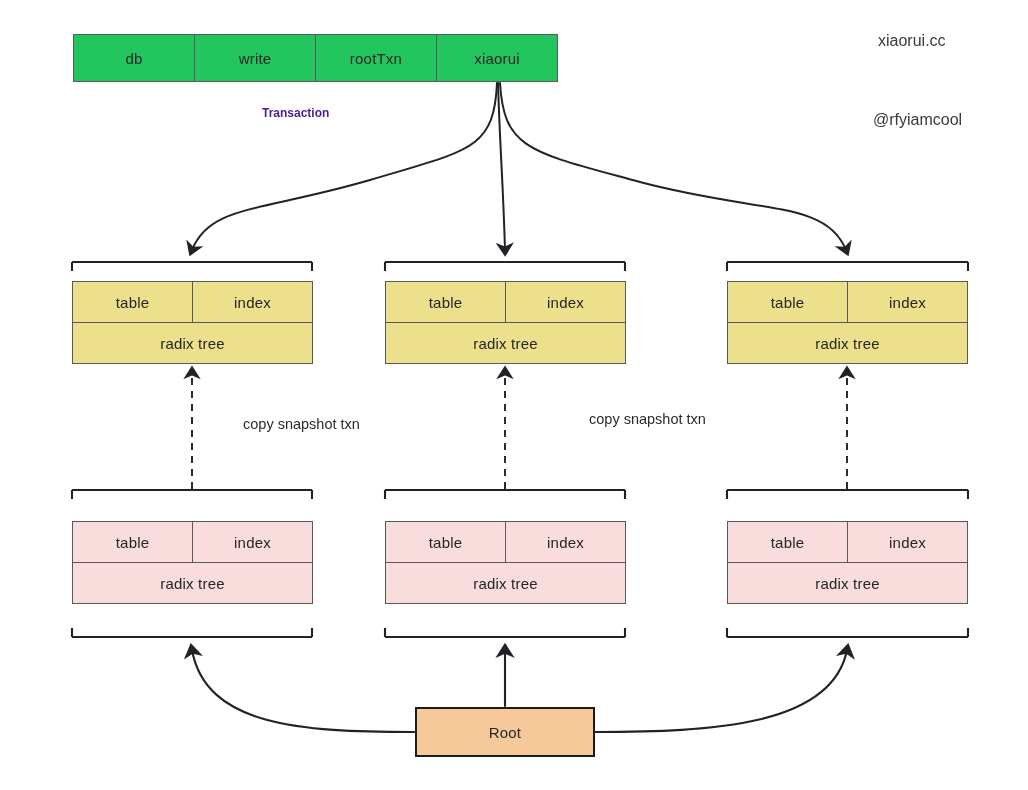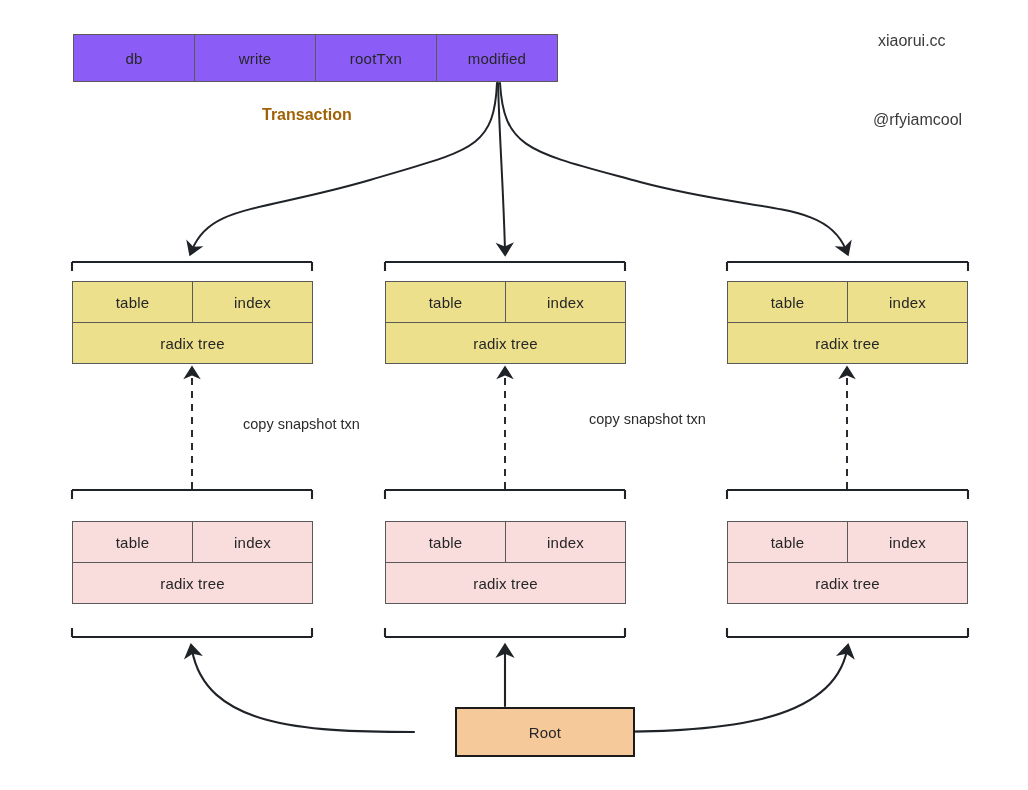--- a/index.html
+++ b/index.html
@@ -6,27 +6,27 @@
   body{
     font-family:"Liberation Sans","DejaVu Sans",sans-serif;
     width:1028px;height:790px;position:relative;overflow:hidden;
     color:#262626;
   }
   #stage{position:absolute;left:0;top:0;width:1028px;height:790px;}
   svg.layer{position:absolute;left:0;top:0;width:1028px;height:790px;pointer-events:none;}
 
   .box{position:absolute;box-sizing:border-box;display:flex;align-items:center;justify-content:center;
        font-size:15px;letter-spacing:.2px;}
-  .txn-cell{border:1.6px solid #595959;background:#8b5cf6;}
+  .txn-cell{border:1.6px solid #595959;background:#22c55e;}
   .yl{border:1.6px solid #595959;background:#EDE08C;}
   .pk{border:1.6px solid #595959;background:#F9DCDC;}
   .root{border:2px solid #1b1b1b;background:#F6C99B;}
 
   .wm{position:absolute;font-size:16px;color:#3a3a3a;white-space:nowrap;}
-  .txn-label{position:absolute;font-size:16px;font-weight:bold;color:#a16207;white-space:nowrap;}
+  .txn-label{position:absolute;font-size:12px;font-weight:bold;color:#4c1d95;white-space:nowrap;}
   .snap-label{position:absolute;font-size:14.5px;color:#2b2b2b;white-space:nowrap;}
 </style>
 </head>
 <body>
 
 <div id="stage">
 
   <svg class="layer" viewBox="0 0 1028 790">
     <defs>
       <marker id="ah" markerWidth="11" markerHeight="11" refX="4.2" refY="5.5" orient="auto" markerUnits="strokeWidth">
@@ -74,21 +74,21 @@
   <div class="box txn-cell" style="left:73px;top:34px;width:122px;height:48px;">
     <span>db</span>
   </div>
   <div class="box txn-cell" style="left:315px;top:34px;width:122px;height:48px;">
     <span>rootTxn</span>
   </div>
   <div class="box txn-cell" style="left:194px;top:34px;width:122px;height:48px;">
     <span>write</span>
   </div>
   <div class="box txn-cell" style="left:436px;top:34px;width:122px;height:48px;">
-    <span>modified</span>
+    <span>xiaorui</span>
   </div>
 
   <div class="txn-label" style="left:262px;top:106px;">Transaction</div>
 
   <div class="box yl" style="left:72px;top:281px;width:121px;height:42px;">
     <span>table</span>
   </div>
   <div class="box yl" style="left:192px;top:281px;width:121px;height:42px;">
     <span>index</span>
   </div>
@@ -142,17 +142,17 @@
   <div class="box pk" style="left:727px;top:521px;width:121px;height:42px;">
     <span>table</span>
   </div>
   <div class="box pk" style="left:847px;top:521px;width:121px;height:42px;">
     <span>index</span>
   </div>
   <div class="box pk" style="left:727px;top:562px;width:241px;height:42px;">
     <span>radix tree</span>
   </div>
 
-  <div class="box root" style="left:415px;top:707px;width:180px;height:50px;margin-left:40px;">
+  <div class="box root" style="left:415px;top:707px;width:180px;height:50px;">
     <span>Root</span>
   </div>
 
 </div>
 
 </body></html>

